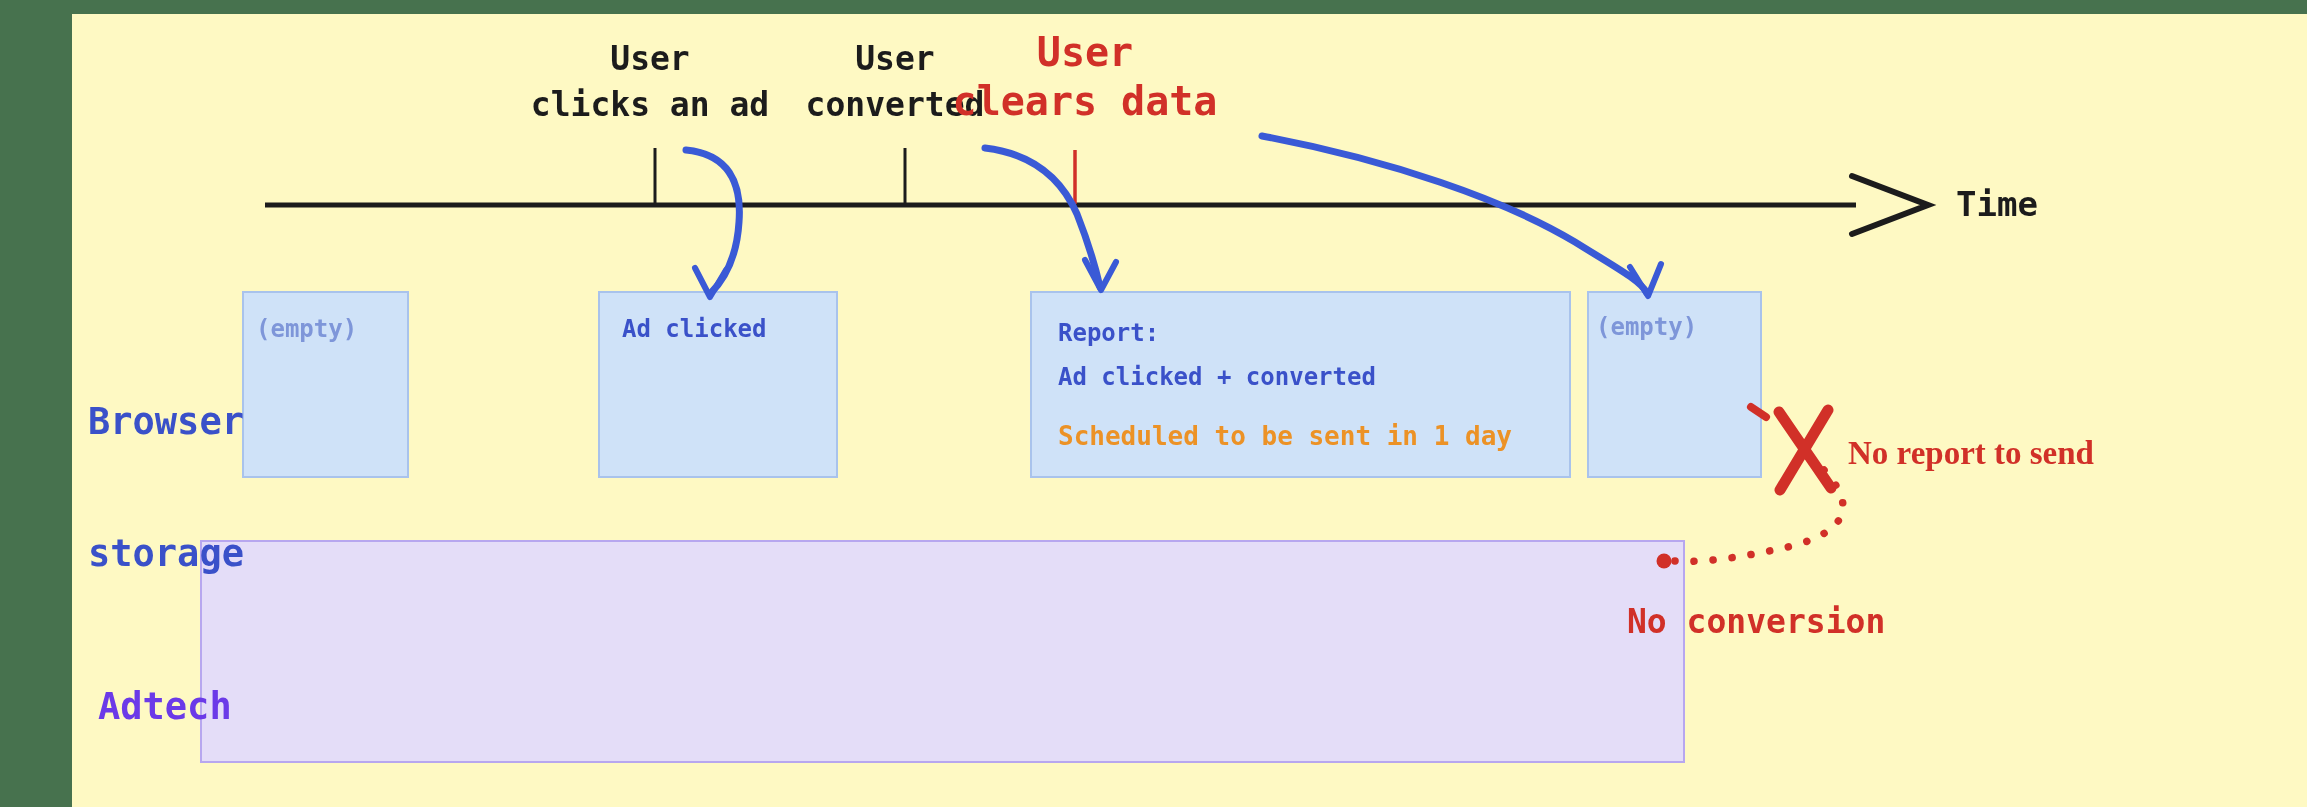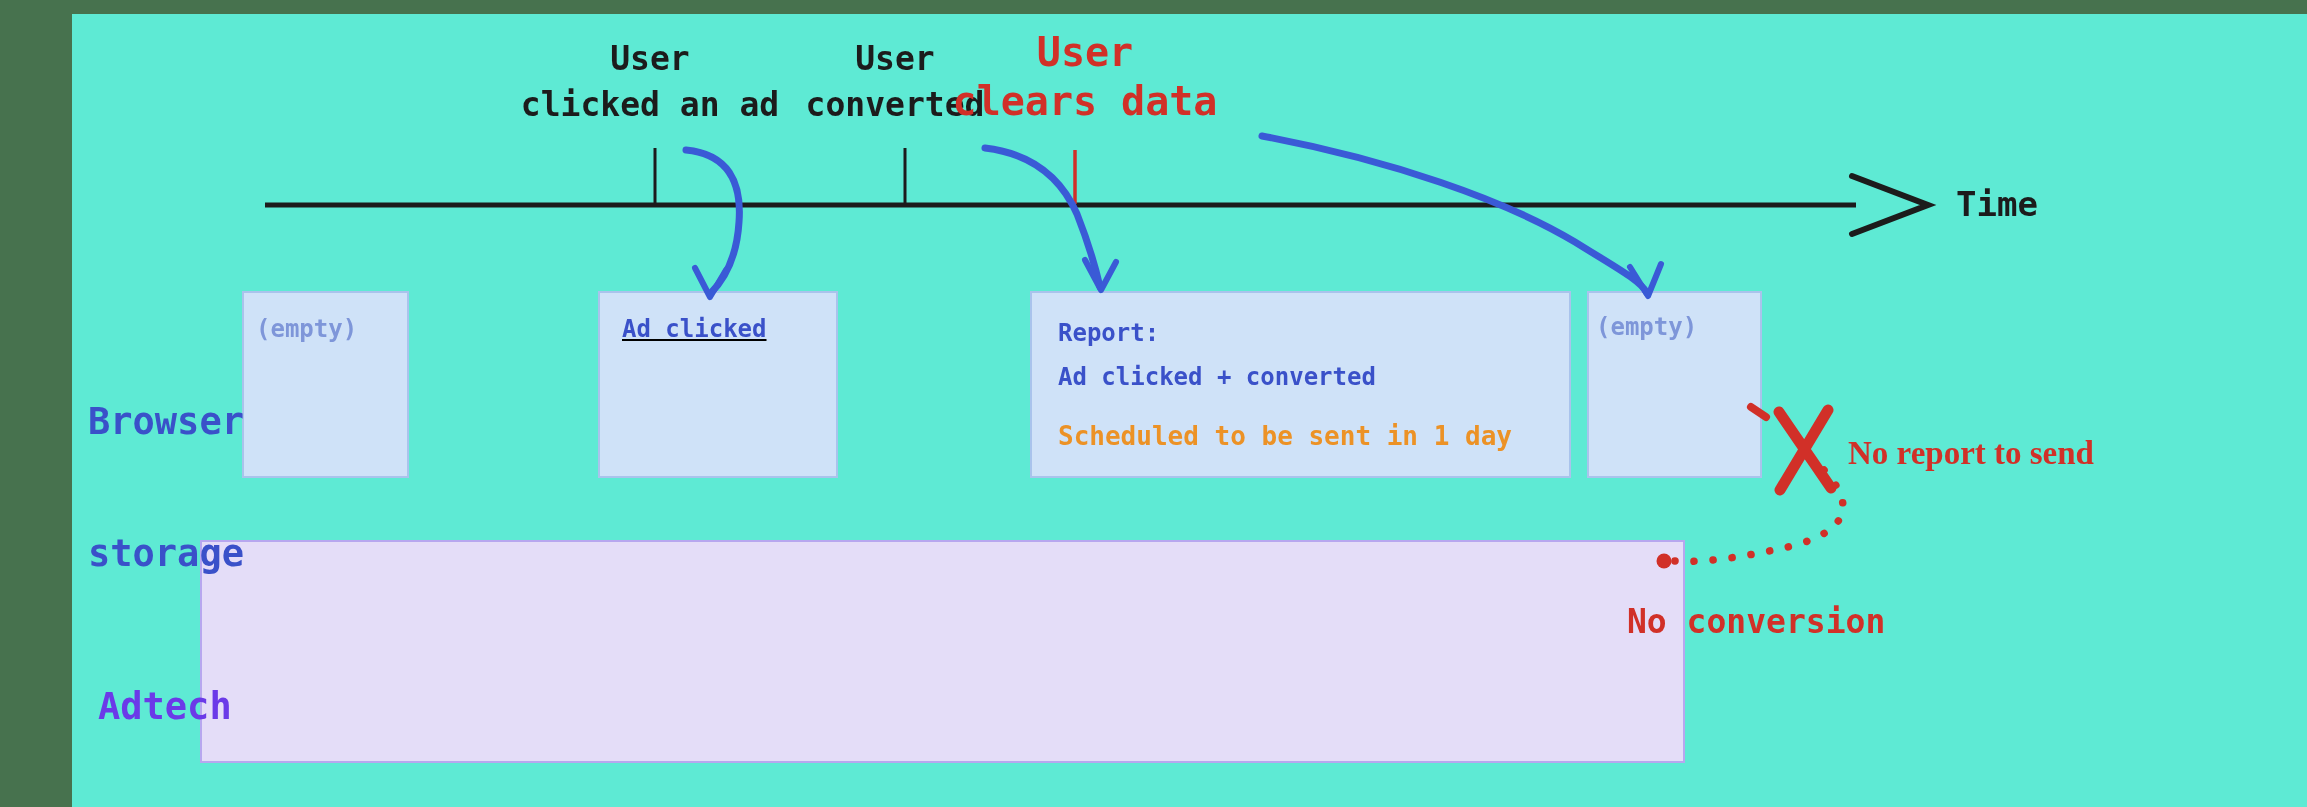--- a/index.html
+++ b/index.html
@@ -1,18 +1,18 @@
 <!DOCTYPE html>
 <html style="--c-frame: #47724e; --c-black: #1c1c1c; --c-blue-text: #3a51c9; --c-blue-arrow: #3a5ad6; --c-empty-text: #7e96d9; --c-box-bg: #cfe2f8; --c-box-border: #a9c3ec; --c-purple-bg: #e4ddf8; --c-purple-border: #b7a7ef; --c-purple-text: #6b3ae8; --c-red: #d13028; --c-orange: #ec9226;"><head>
 <meta charset="utf-8">
 <style>
   html,body{margin:0;padding:0;background:#fff;}
   #stage{
     position:relative;width:2307px;height:807px;overflow:hidden;
-    background:#5eead4;
+    background:#fef9c3;
     font-family:"DejaVu Sans Mono","Liberation Mono",monospace;
     font-weight:bold;
   }
   .frame-left{position:absolute;left:0;top:0;width:72px;height:807px;background:var(--c-frame);}
   .frame-top{position:absolute;left:0;top:0;width:2307px;height:14px;background:var(--c-frame);}
   .event-label{position:absolute;transform:translateX(-50%);text-align:center;
     font-size:33px;line-height:46px;color:var(--c-black);white-space:nowrap;z-index:3;}
   .event-label.red{color:var(--c-red);font-size:40px;line-height:49px;}
   .time-label{position:absolute;font-size:34px;color:var(--c-black);z-index:3;}
 
@@ -40,21 +40,21 @@
 </head>
 <body>
 
 <div id="stage">
 
   <div class="frame-left"></div>
   <div class="frame-top"></div>
 
   <div class="event-label" style="left:650px;top:36px;">
     <div>User</div>
-    <div>clicked an ad</div>
+    <div>clicks an ad</div>
   </div>
   <div class="event-label" style="left:895px;top:36px;">
     <div>User</div>
     <div>converted</div>
   </div>
   <div class="event-label red" style="left:1085px;top:28px;">
     <div>User</div>
     <div>clears data</div>
   </div>
 
@@ -66,21 +66,21 @@
   </div>
   <div class="row-label purple" style="left:98px;top:582px;">
     <div>Adtech</div>
     
   </div>
 
   <div class="sbox" style="left:242px;width:167px;padding:14px 0 0 12px;">
     <div class="btext muted">(empty)</div>
   </div>
 
-  <div class="sbox" style="left:598px;width:240px;padding:14px 9px 0 22px;text-decoration:underline;">
+  <div class="sbox" style="left:598px;width:240px;padding:14px 9px 0 22px;">
     <div class="btext">Ad clicked</div>
   </div>
 
   <div class="sbox" style="left:1030px;width:541px;padding:18px 0 0 26px;">
     <div class="btext">Report:</div>
     <div class="btext">Ad clicked + converted</div>
     <div class="bnote">Scheduled to be sent in 1 day</div>
   </div>
 
   <div class="sbox" style="left:1587px;width:175px;padding:12px 0 0 7px;">

